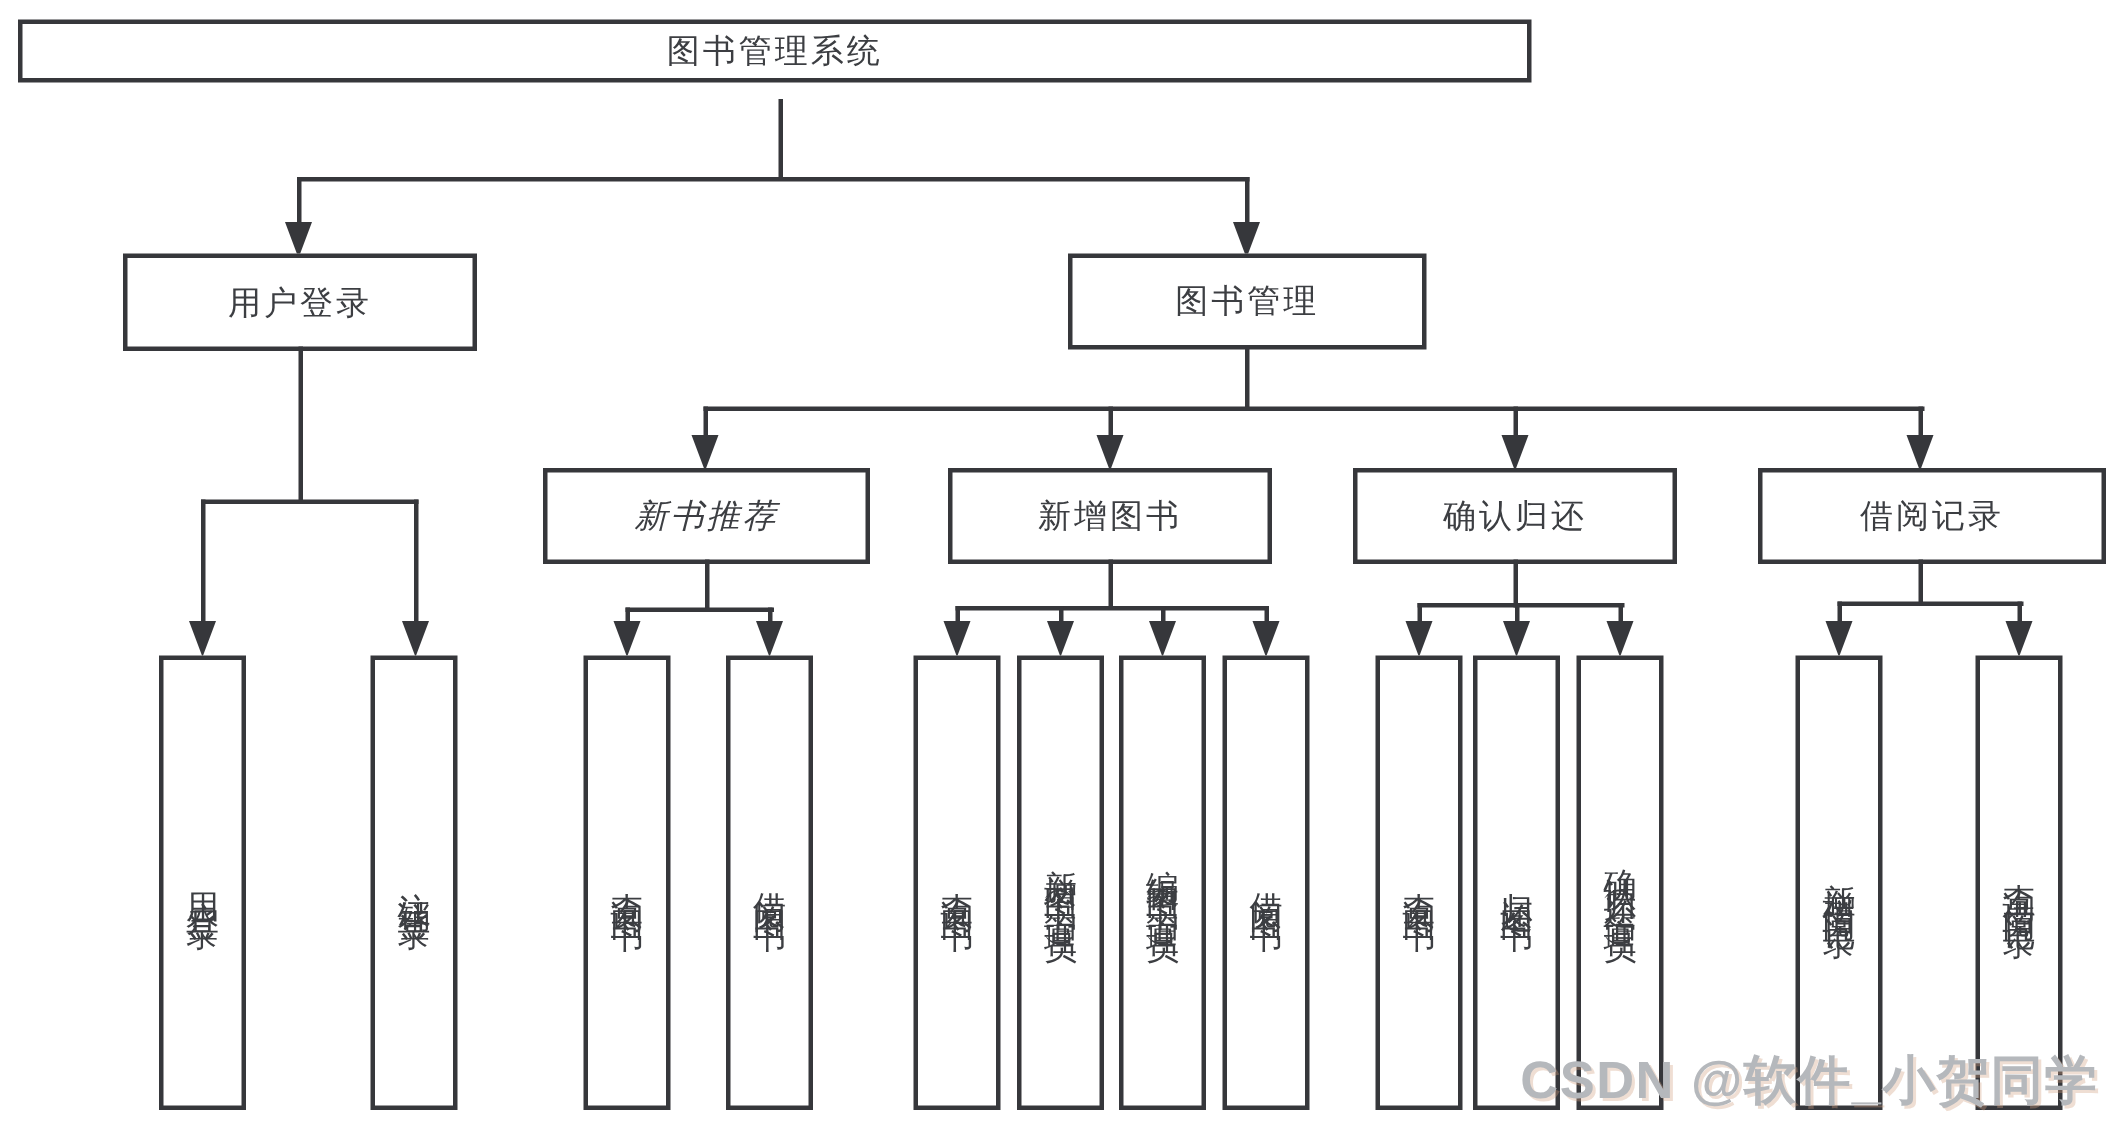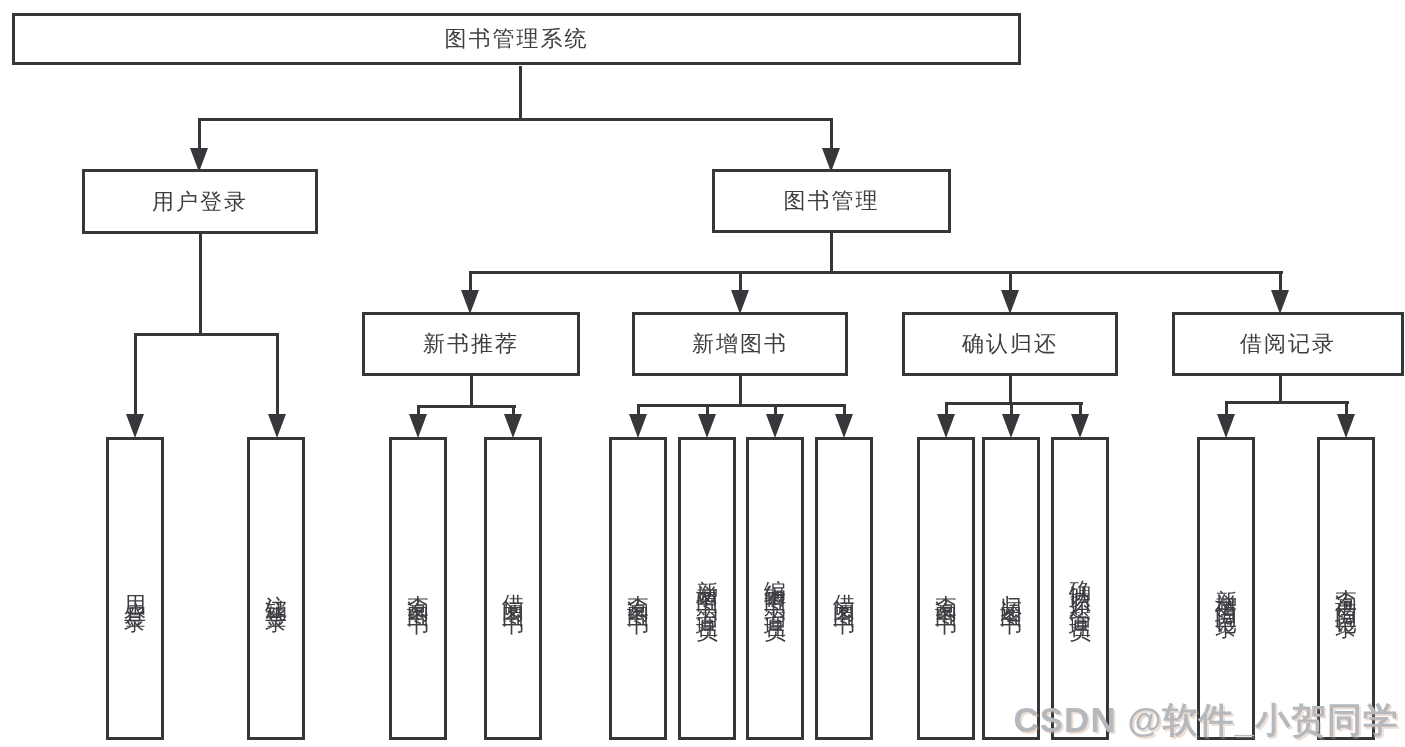--- a/index.html
+++ b/index.html
@@ -36,21 +36,21 @@
     text-shadow:2px 2px 0 rgba(210,160,130,0.35);
     white-space:nowrap;
     font-weight:bold;
   }
 </style>
 </head>
 <body>
 
 <div class="canvas">
 
-  <div class="node" style="left:12px;top:13px;width:1009px;height:52px;">
+  <div class="node" style="left:12px;top:13px;width:1009px;height:42px;">
     <span>图书管理系统</span>
   </div>
 
   <div class="line" style="left:519px;top:66px;width:3px;height:53px;"></div>
   <div class="line" style="left:198px;top:118px;width:635px;height:3px;"></div>
   <div class="line" style="left:198px;top:118px;width:3px;height:34px;"></div>
   <div class="arrow" style="left:190px;top:148px;"></div>
   <div class="line" style="left:830px;top:118px;width:3px;height:34px;"></div>
   <div class="arrow" style="left:822px;top:148px;"></div>
 
@@ -72,21 +72,21 @@
   <div class="line" style="left:469px;top:271px;width:814px;height:3px;"></div>
   <div class="line" style="left:469px;top:271px;width:3px;height:24px;"></div>
   <div class="arrow" style="left:461px;top:290px;"></div>
   <div class="line" style="left:739px;top:271px;width:3px;height:24px;"></div>
   <div class="arrow" style="left:731px;top:290px;"></div>
   <div class="line" style="left:1009px;top:271px;width:3px;height:24px;"></div>
   <div class="arrow" style="left:1001px;top:290px;"></div>
   <div class="line" style="left:1279px;top:271px;width:3px;height:24px;"></div>
   <div class="arrow" style="left:1271px;top:290px;"></div>
 
-  <div class="node" style="left:362px;top:312px;width:218px;height:64px;">
+  <div class="node" style="left:362px;top:312px;width:218px;height:64px;font-style:italic;">
     <span>新书推荐</span>
   </div>
   <div class="node" style="left:632px;top:312px;width:216px;height:64px;">
     <span>新增图书</span>
   </div>
   <div class="node" style="left:902px;top:312px;width:216px;height:64px;">
     <span>确认归还</span>
   </div>
   <div class="node" style="left:1172px;top:312px;width:232px;height:64px;">
     <span>借阅记录</span>

